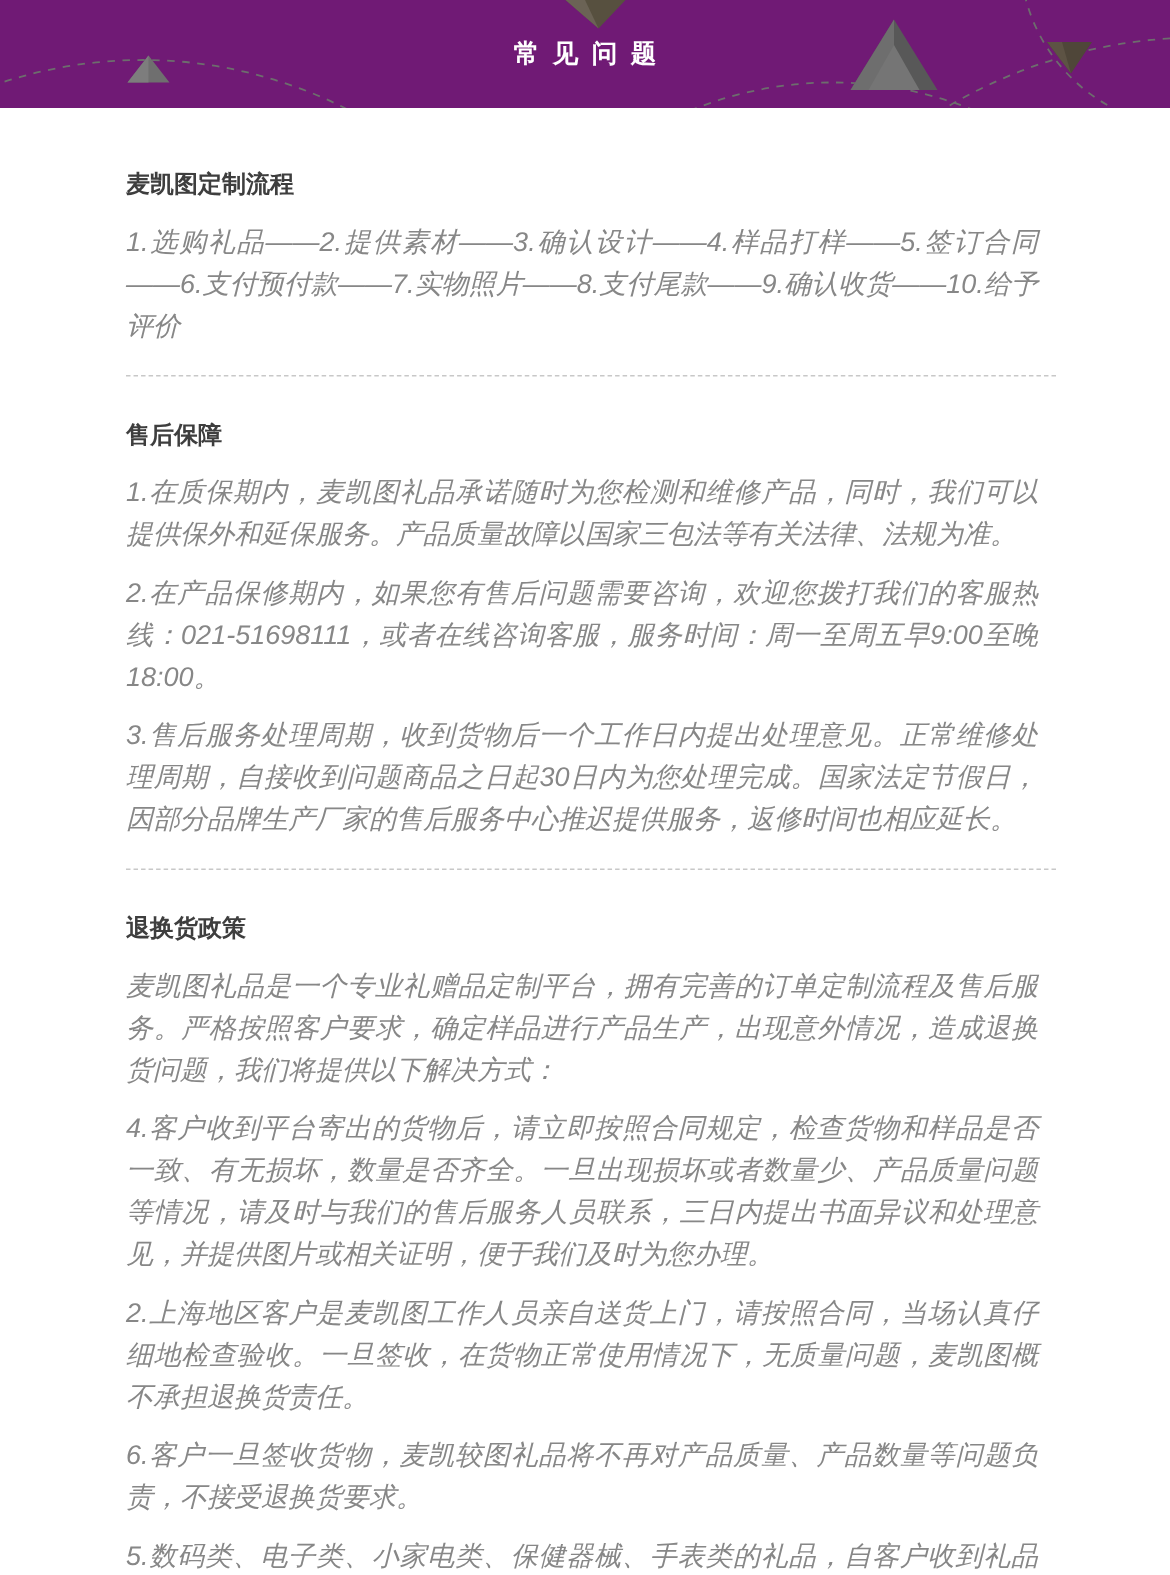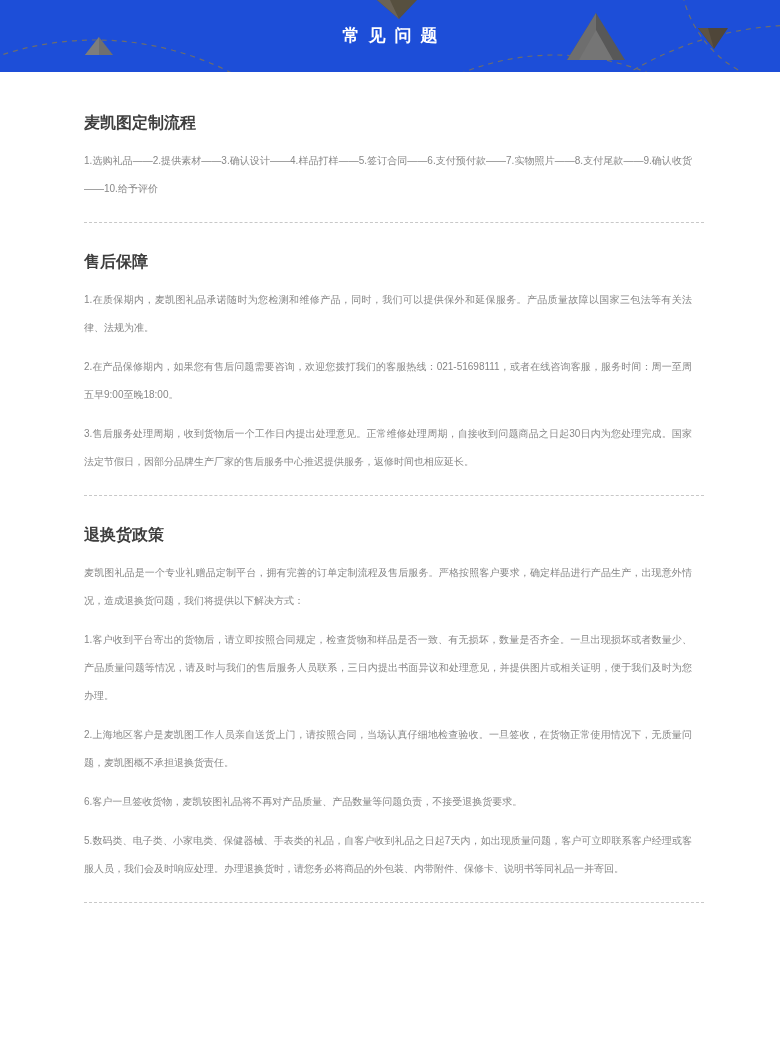--- a/index.html
+++ b/index.html
@@ -8,21 +8,21 @@
     width: 780px; height: 1050px;
     font-family: "Liberation Sans", "DejaVu Sans", sans-serif;
     color: #878787;
     overflow: hidden;
     position: relative;
   }
   
   .banner {
     position: relative;
     height: 72px;
-    background: #1d4ed8;
+    background: #701a75;
     overflow: hidden;
   }
   .banner svg.deco { position:absolute; left:0; top:0; }
   .banner-title {
     position: relative;
     z-index: 2;
     text-align: center;
     line-height: 72px;
     color: #ffffff;
     font-size: 17px;
@@ -32,25 +32,26 @@
   }
   
   .content { padding: 41px 76px 0 84px; }
   h2.sec-heading {
     font-size: 16px;
     font-weight: bold;
     color: #3e3e3e;
     margin: 0 0 13px 0;
   }
   p.sec-para {
-    font-size: 10px;
+    font-size: 18px;
     line-height: 28px;
     color: #878787;
     margin: 0 12px 11px 0;
     text-align: justify;
+    font-style: italic;
   }
   .divider {
     border: none;
     border-top: 1px dashed #c8c8c8;
     margin: 19px 0 29px 0;
   }
   
   .footer {
     display: flex;
     justify-content: space-between;
@@ -111,21 +112,21 @@
     <p class="sec-para">1.在质保期内，麦凯图礼品承诺随时为您检测和维修产品，同时，我们可以提供保外和延保服务。产品质量故障以国家三包法等有关法律、法规为准。</p>
     <p class="sec-para">2.在产品保修期内，如果您有售后问题需要咨询，欢迎您拨打我们的客服热线：021-51698111，或者在线咨询客服，服务时间：周一至周五早9:00至晚18:00。</p>
     <p class="sec-para">3.售后服务处理周期，收到货物后一个工作日内提出处理意见。正常维修处理周期，自接收到问题商品之日起30日内为您处理完成。国家法定节假日，因部分品牌生产厂家的售后服务中心推迟提供服务，返修时间也相应延长。</p>
   </div>
 
   <hr class="divider">
 
   <div>
     <h2 class="sec-heading">退换货政策</h2>
     <p class="sec-para">麦凯图礼品是一个专业礼赠品定制平台，拥有完善的订单定制流程及售后服务。严格按照客户要求，确定样品进行产品生产，出现意外情况，造成退换货问题，我们将提供以下解决方式：</p>
-    <p class="sec-para">1.客户收到平台寄出的货物后，请立即按照合同规定，检查货物和样品是否一致、有无损坏，数量是否齐全。一旦出现损坏或者数量少、产品质量问题等情况，请及时与我们的售后服务人员联系，三日内提出书面异议和处理意见，并提供图片或相关证明，便于我们及时为您办理。</p>
+    <p class="sec-para">4.客户收到平台寄出的货物后，请立即按照合同规定，检查货物和样品是否一致、有无损坏，数量是否齐全。一旦出现损坏或者数量少、产品质量问题等情况，请及时与我们的售后服务人员联系，三日内提出书面异议和处理意见，并提供图片或相关证明，便于我们及时为您办理。</p>
     <p class="sec-para">2.上海地区客户是麦凯图工作人员亲自送货上门，请按照合同，当场认真仔细地检查验收。一旦签收，在货物正常使用情况下，无质量问题，麦凯图概不承担退换货责任。</p>
     <p class="sec-para">6.客户一旦签收货物，麦凯较图礼品将不再对产品质量、产品数量等问题负责，不接受退换货要求。</p>
     <p class="sec-para">5.数码类、电子类、小家电类、保健器械、手表类的礼品，自客户收到礼品之日起7天内，如出现质量问题，客户可立即联系客户经理或客服人员，我们会及时响应处理。办理退换货时，请您务必将商品的外包装、内带附件、保修卡、说明书等同礼品一并寄回。</p>
   </div>
 
   <hr class="divider" style="margin-bottom:0">
 </div>
 
 <div class="footer">
   <div class="wechat-block">

